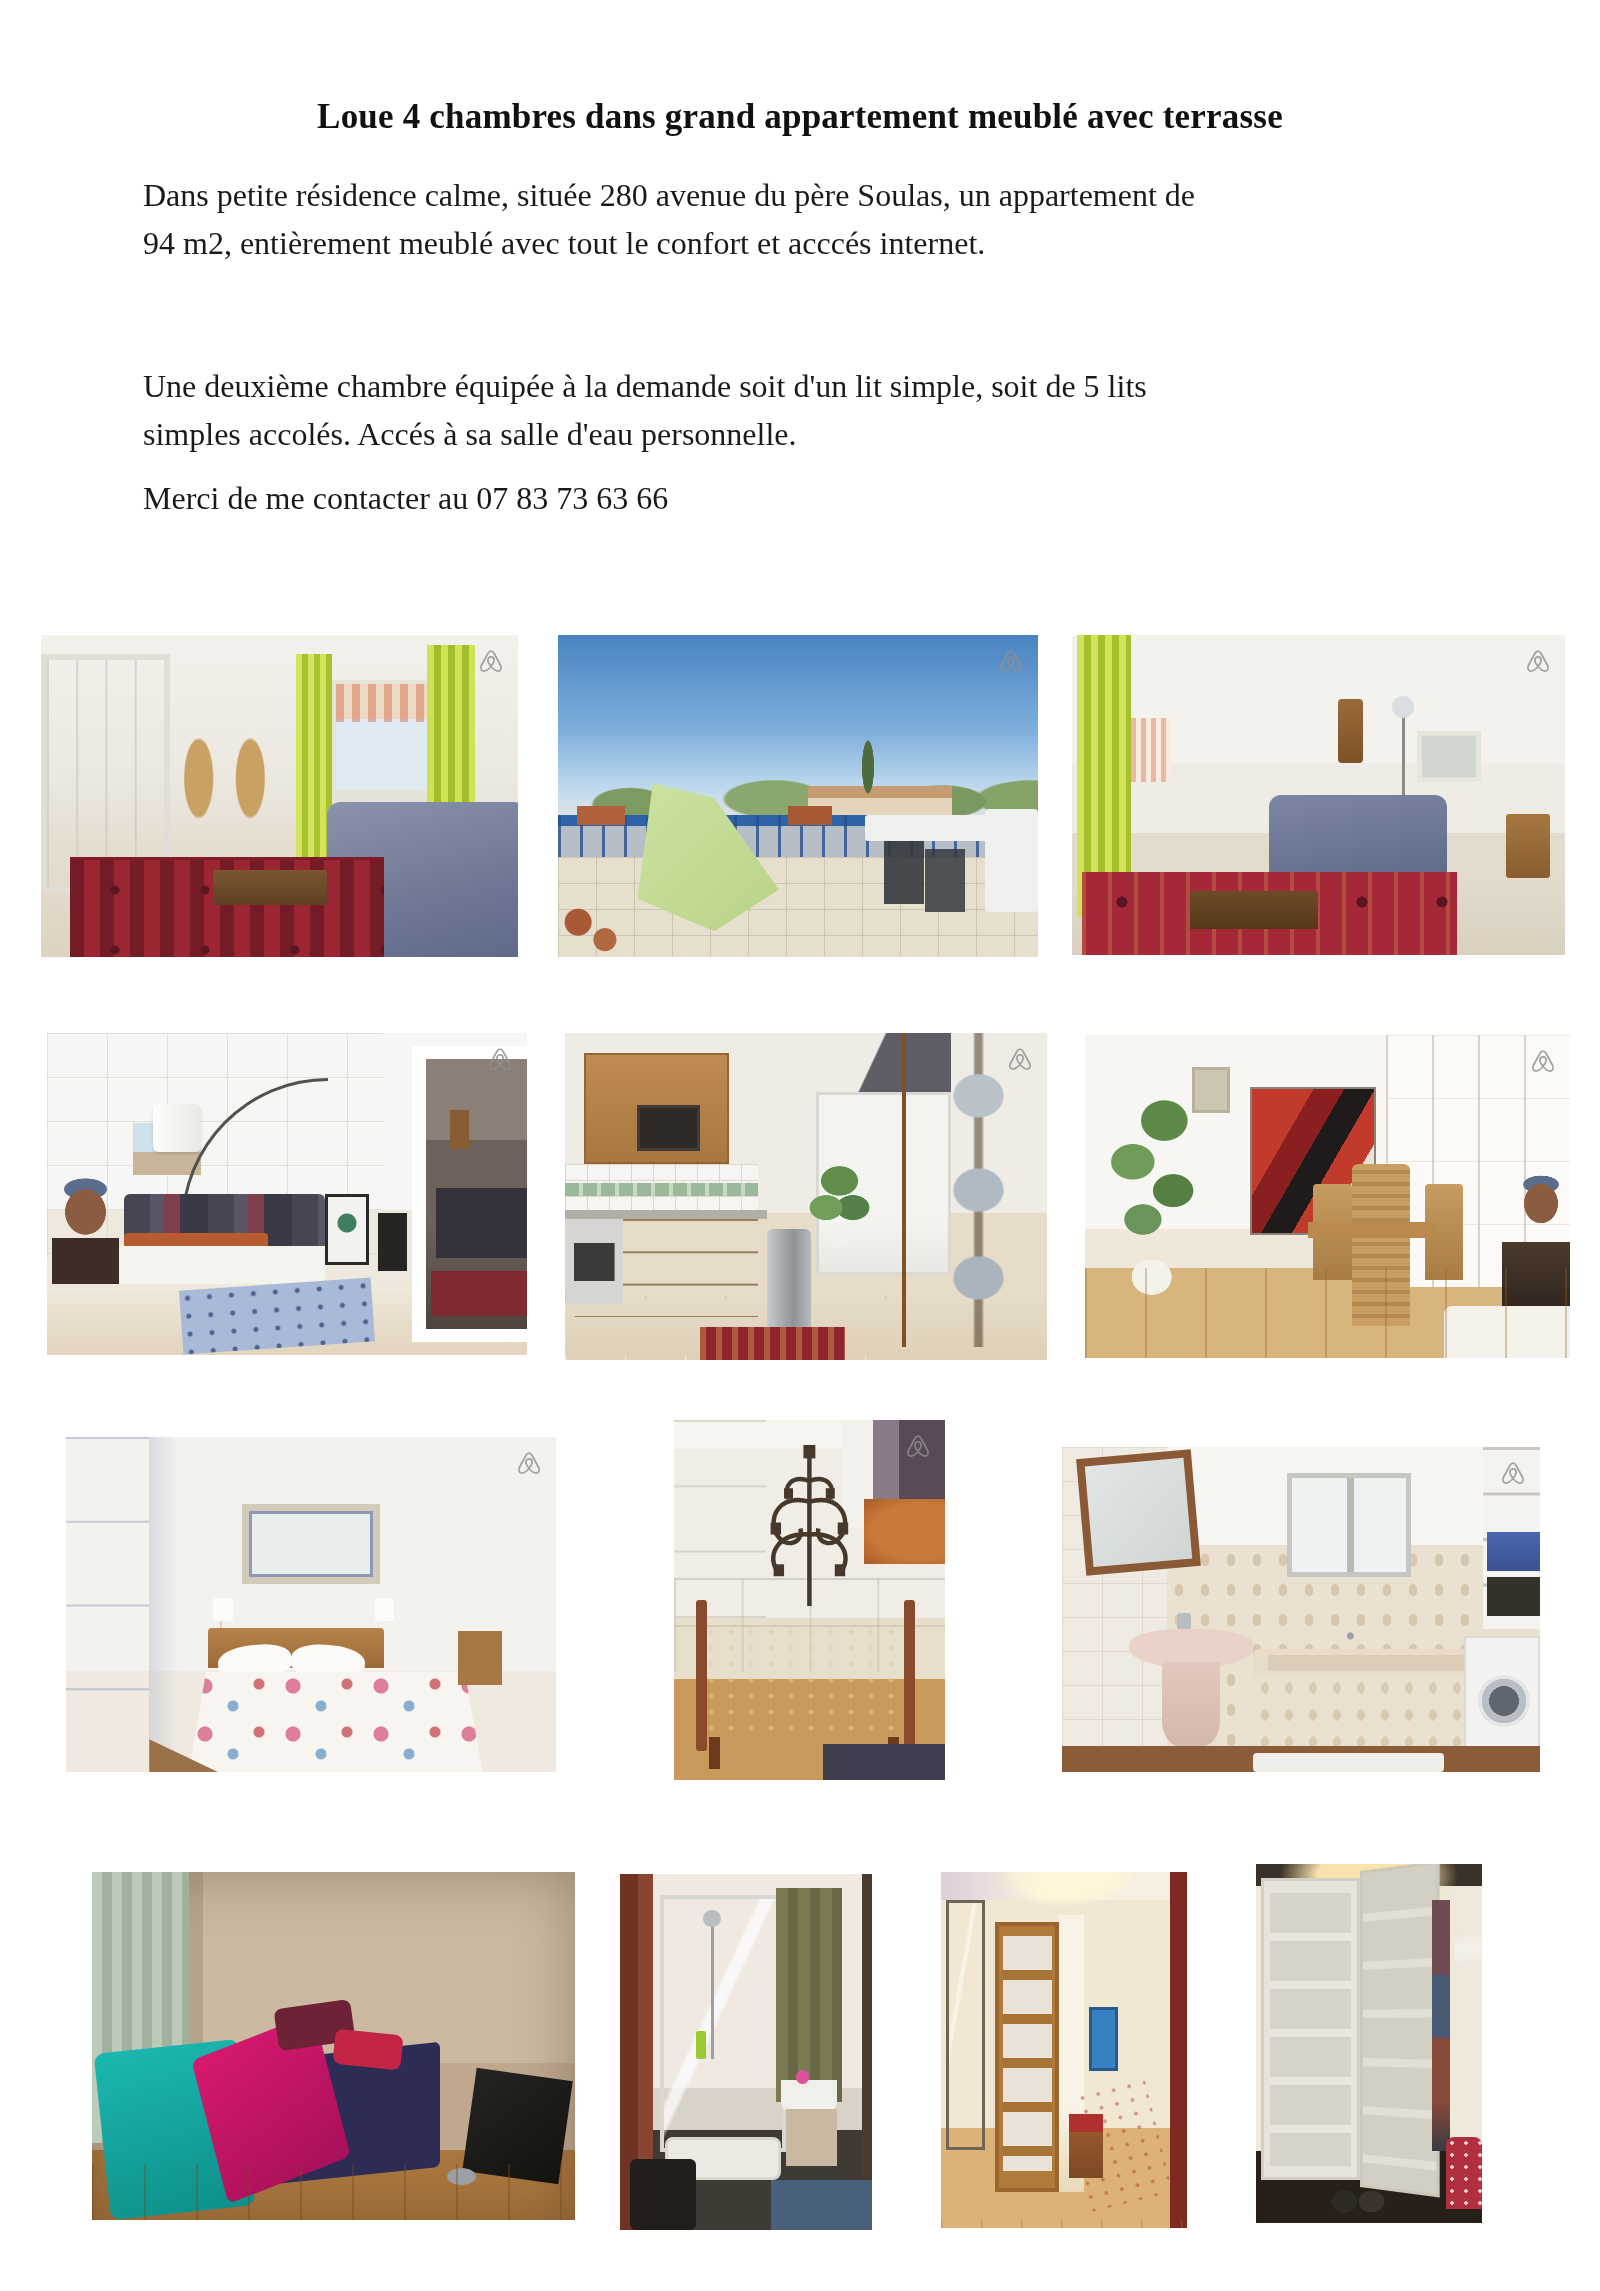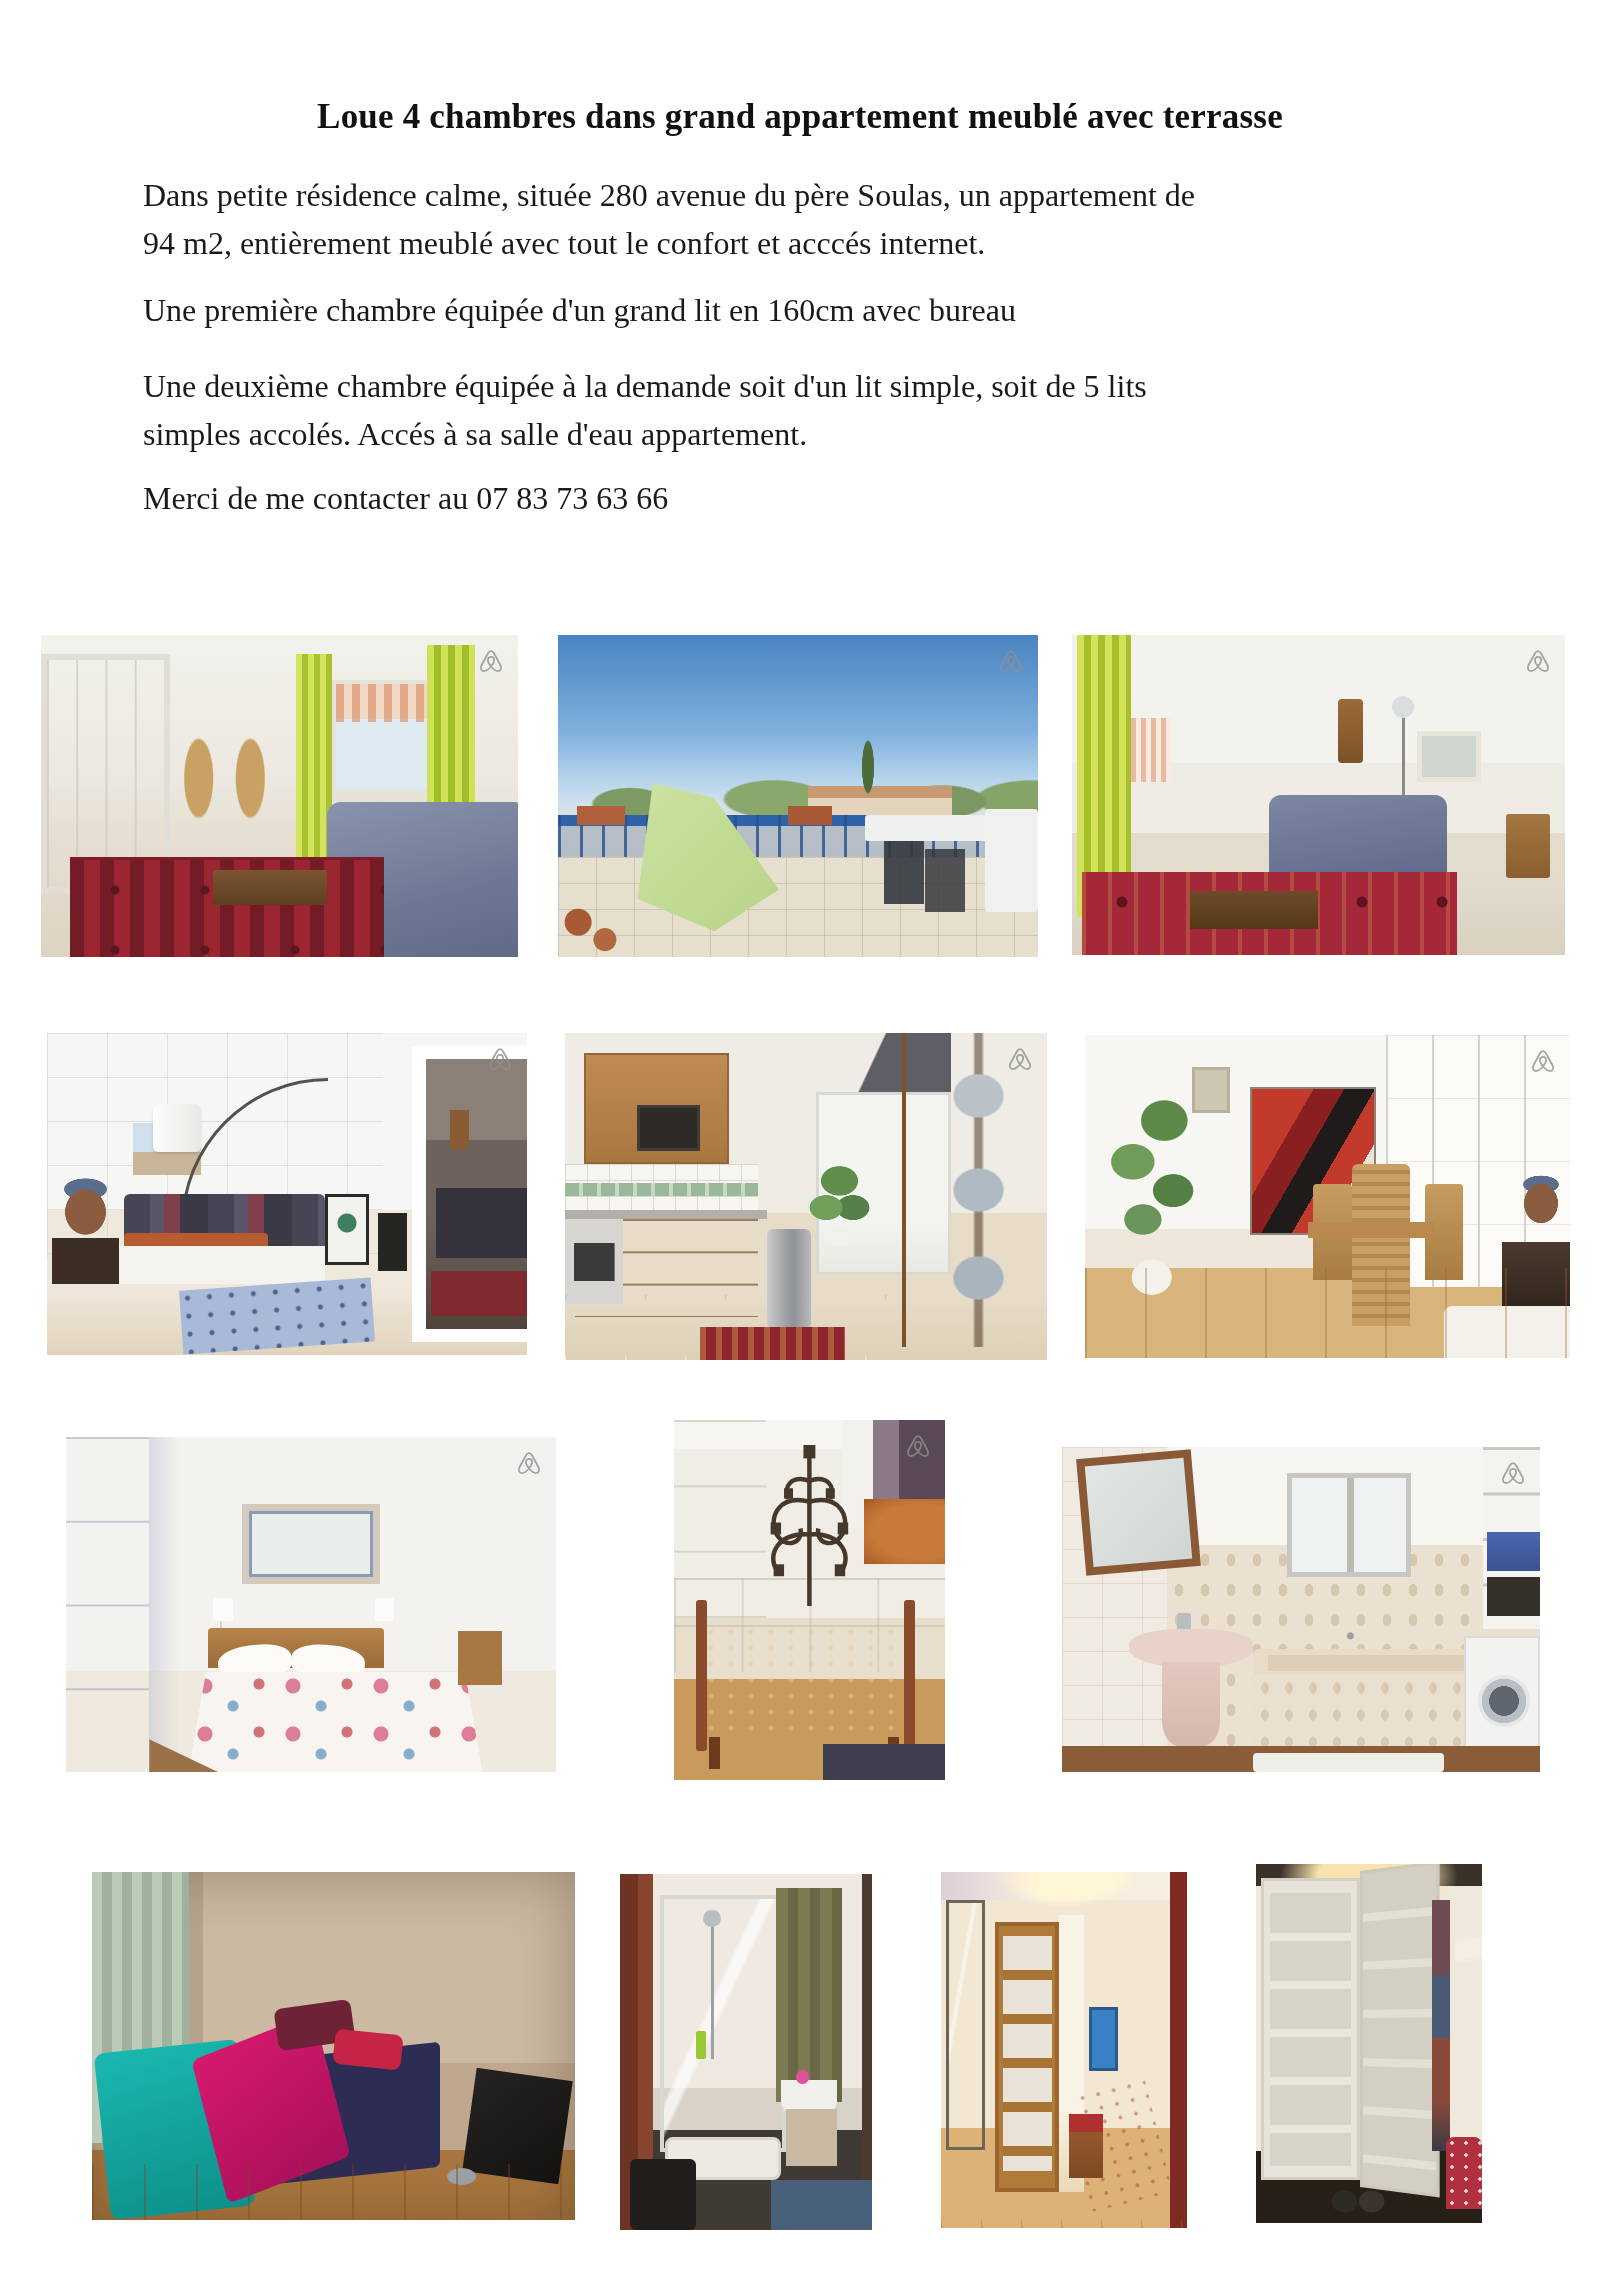--- a/index.html
+++ b/index.html
@@ -31,26 +31,23 @@
 <body>
 
 <div class="page">
 
   <h1 class="title">Loue 4 chambres dans grand appartement meublé avec terrasse</h1>
 
   <div class="para" id="p1">
     <div class="ln">Dans petite résidence calme, située 280 avenue du père Soulas, un appartement de</div>
     <div class="ln">94 m2, entièrement meublé avec tout le confort et acccés internet.</div>
   </div>
-  <div class="para" id="p2">
-    <div class="ln">Une première chambre équipée d'un grand lit en 160cm avec bureau</div>
-  </div>
   <div class="para" id="p3">
     <div class="ln">Une deuxième chambre équipée à la demande soit d'un lit simple, soit de 5 lits</div>
-    <div class="ln">simples accolés. Accés à sa salle d'eau appartement.</div>
+    <div class="ln">simples accolés. Accés à sa salle d'eau personnelle.</div>
   </div>
   <div class="para" id="p4">
     <div class="ln">Merci de me contacter au 07 83 73 63 66</div>
   </div>
 
   <div class="photo" id="r1p1" style="background:linear-gradient(180deg,#f3f1ec 0%,#ece8e0 45%,#e6dfd2 62%,#ddd3c2 100%)">
     <div class="s" style="left:0;top:6%;width:27%;height:74%;background:linear-gradient(180deg,#fbfcfb 60%,#eef0ee);border:6px solid #e0ded6;box-sizing:border-box;background-image:linear-gradient(90deg,rgba(200,200,195,.7) 2px,transparent 2px);background-size:25% 100%"></div>
     <div class="s" style="left:25%;top:13%;width:27%;height:70%;background:linear-gradient(180deg,#b98a4e,#9a6a38 70%,#8a5c30);border-radius:50% 50% 3px 3px / 18% 18% 3px 3px;background-image:radial-gradient(ellipse 18% 28% at 30% 45%,#c9a263 0 60%,transparent 65%),radial-gradient(ellipse 18% 28% at 70% 45%,#c9a263 0 60%,transparent 65%)"></div>
     <div class="s" style="left:53.5%;top:6%;width:7.5%;height:74%;background:repeating-linear-gradient(90deg,#d3e45c 0 6px,#a9c22f 6px 12px)"></div>
     <div class="s" style="left:61%;top:14%;width:21%;height:62%;border:4px solid #e6e3da;box-sizing:border-box;background-image:repeating-linear-gradient(90deg,rgba(210,120,80,.5) 0 8px,rgba(255,255,255,0) 8px 16px),linear-gradient(180deg,#f0d9c4 0 18%,#dfeaf2 18% 55%,#e8e4da 55%,#d8d2c4);background-size:100% 20%,100% 100%;background-repeat:no-repeat"></div>

